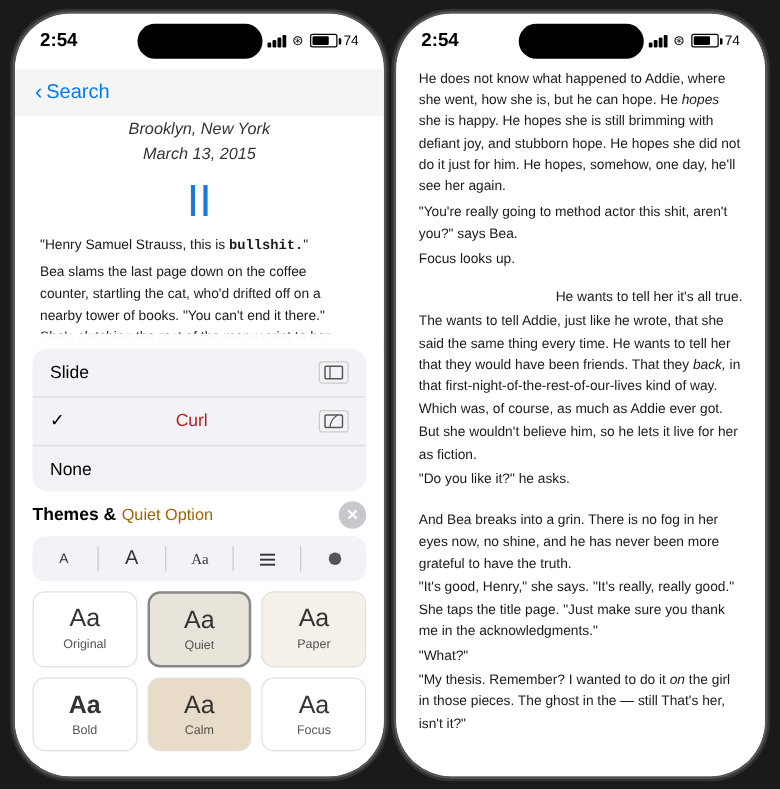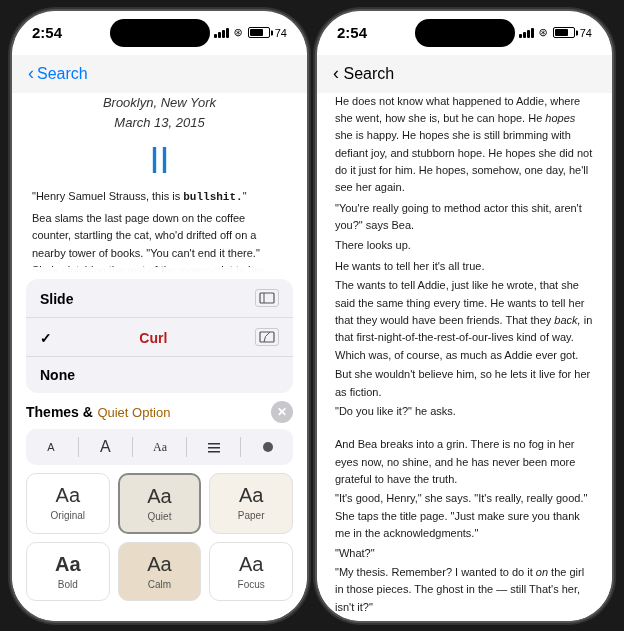--- a/index.html
+++ b/index.html
@@ -157,25 +157,24 @@
       z-index: 30;
     }
     .slide-options {
       background: #f2f2f7;
       border-radius: 12px;
       margin-bottom: 8px;
       overflow: hidden;
     }
     .slide-option-row {
       display: flex;
-      align-items: flex-end;
+      align-items: flex-start;
       justify-content: space-between;
       padding: 10px 14px;
       border-bottom: 1px solid #ddd;
-      font-weight: bold;
     }
     .slide-option-row:last-child { border-bottom: none; }
     .slide-option-row.selected .option-label { color: #b91c1c; }
     .option-label { font-size: 14px; color: #000; }
     .check-mark { color: #000; font-size: 14px; }
     .option-icon { width: 24px; height: 18px; border: 1.5px solid #ccc; border-radius: 3px; display: flex; align-items: center; justify-content: center; }
     .option-icon svg { width: 16px; height: 12px; }
 
     .themes-header {
       display: flex;
@@ -409,32 +408,26 @@
             <div class="signal-bar" style="width:3px;height:10px;"></div>
           </div>
           <span style="font-size:11px;">⊛</span>
           <div class="battery">
             <div class="battery-fill" style="width:75%;"></div>
           </div>
           <span style="font-size:11px;font-weight:500;">74</span>
         </div>
       </div>
 
-      <div class="right-nav-bar">
-        <div class="back-btn">
-          <span style="font-size:18px;">‹</span>
-          <span>Search</span>
-        </div>
-      </div>
 
       <div class="right-content" style="height:530px; overflow:hidden; font-size:11px; line-height:1.58;">
         <p>He does not know what happened to Addie, where she went, how she is, but he can hope. He <em>hopes</em> she is happy. He hopes she is still brimming with defiant joy, and stubborn hope. He hopes she did not do it just for him. He hopes, somehow, one day, he'll see her again.</p>
         <p style="margin-top:3px;">"You're really going to method actor this shit, aren't you?" says Bea.</p>
-        <p style="margin-top:2px;">There looks up.</p>
-        <p style="margin-top:4px;">He wants to tell her it's all true.</p>
+        <p style="margin-top:2px;">Focus looks up.</p>
+        <p style="margin-top:14px;text-align:right;">He wants to tell her it's all true.</p>
         <p style="margin-top:2px;">The wants to tell Addie, just like he wrote, that she said the same thing every time. He wants to tell her that they would have been friends. That they <em>back,</em> in that first-night-of-the-rest-of-our-lives kind of way. Which was, of course, as much as Addie ever got.</p>
         <p style="margin-top:2px;">But she wouldn't believe him, so he lets it live for her as fiction.</p>
         <p style="margin-top:2px;">"Do you like it?" he asks.</p>
         <p style="margin-top:16px;">And Bea breaks into a grin. There is no fog in her eyes now, no shine, and he has never been more grateful to have the truth.</p>
         <p style="margin-top:2px;">"It's good, Henry," she says. "It's really, really good." She taps the title page. "Just make sure you thank me in the acknowledgments."</p>
         <p style="margin-top:2px;">"What?"</p>
         <p style="margin-top:2px;">"My thesis. Remember? I wanted to do it <em>on</em> the girl in those pieces. The ghost in the <em>—</em> still That's her, isn't it?"</p>
         <p style="margin-top:2px;">And of course, it is.</p>
 
       </div>

